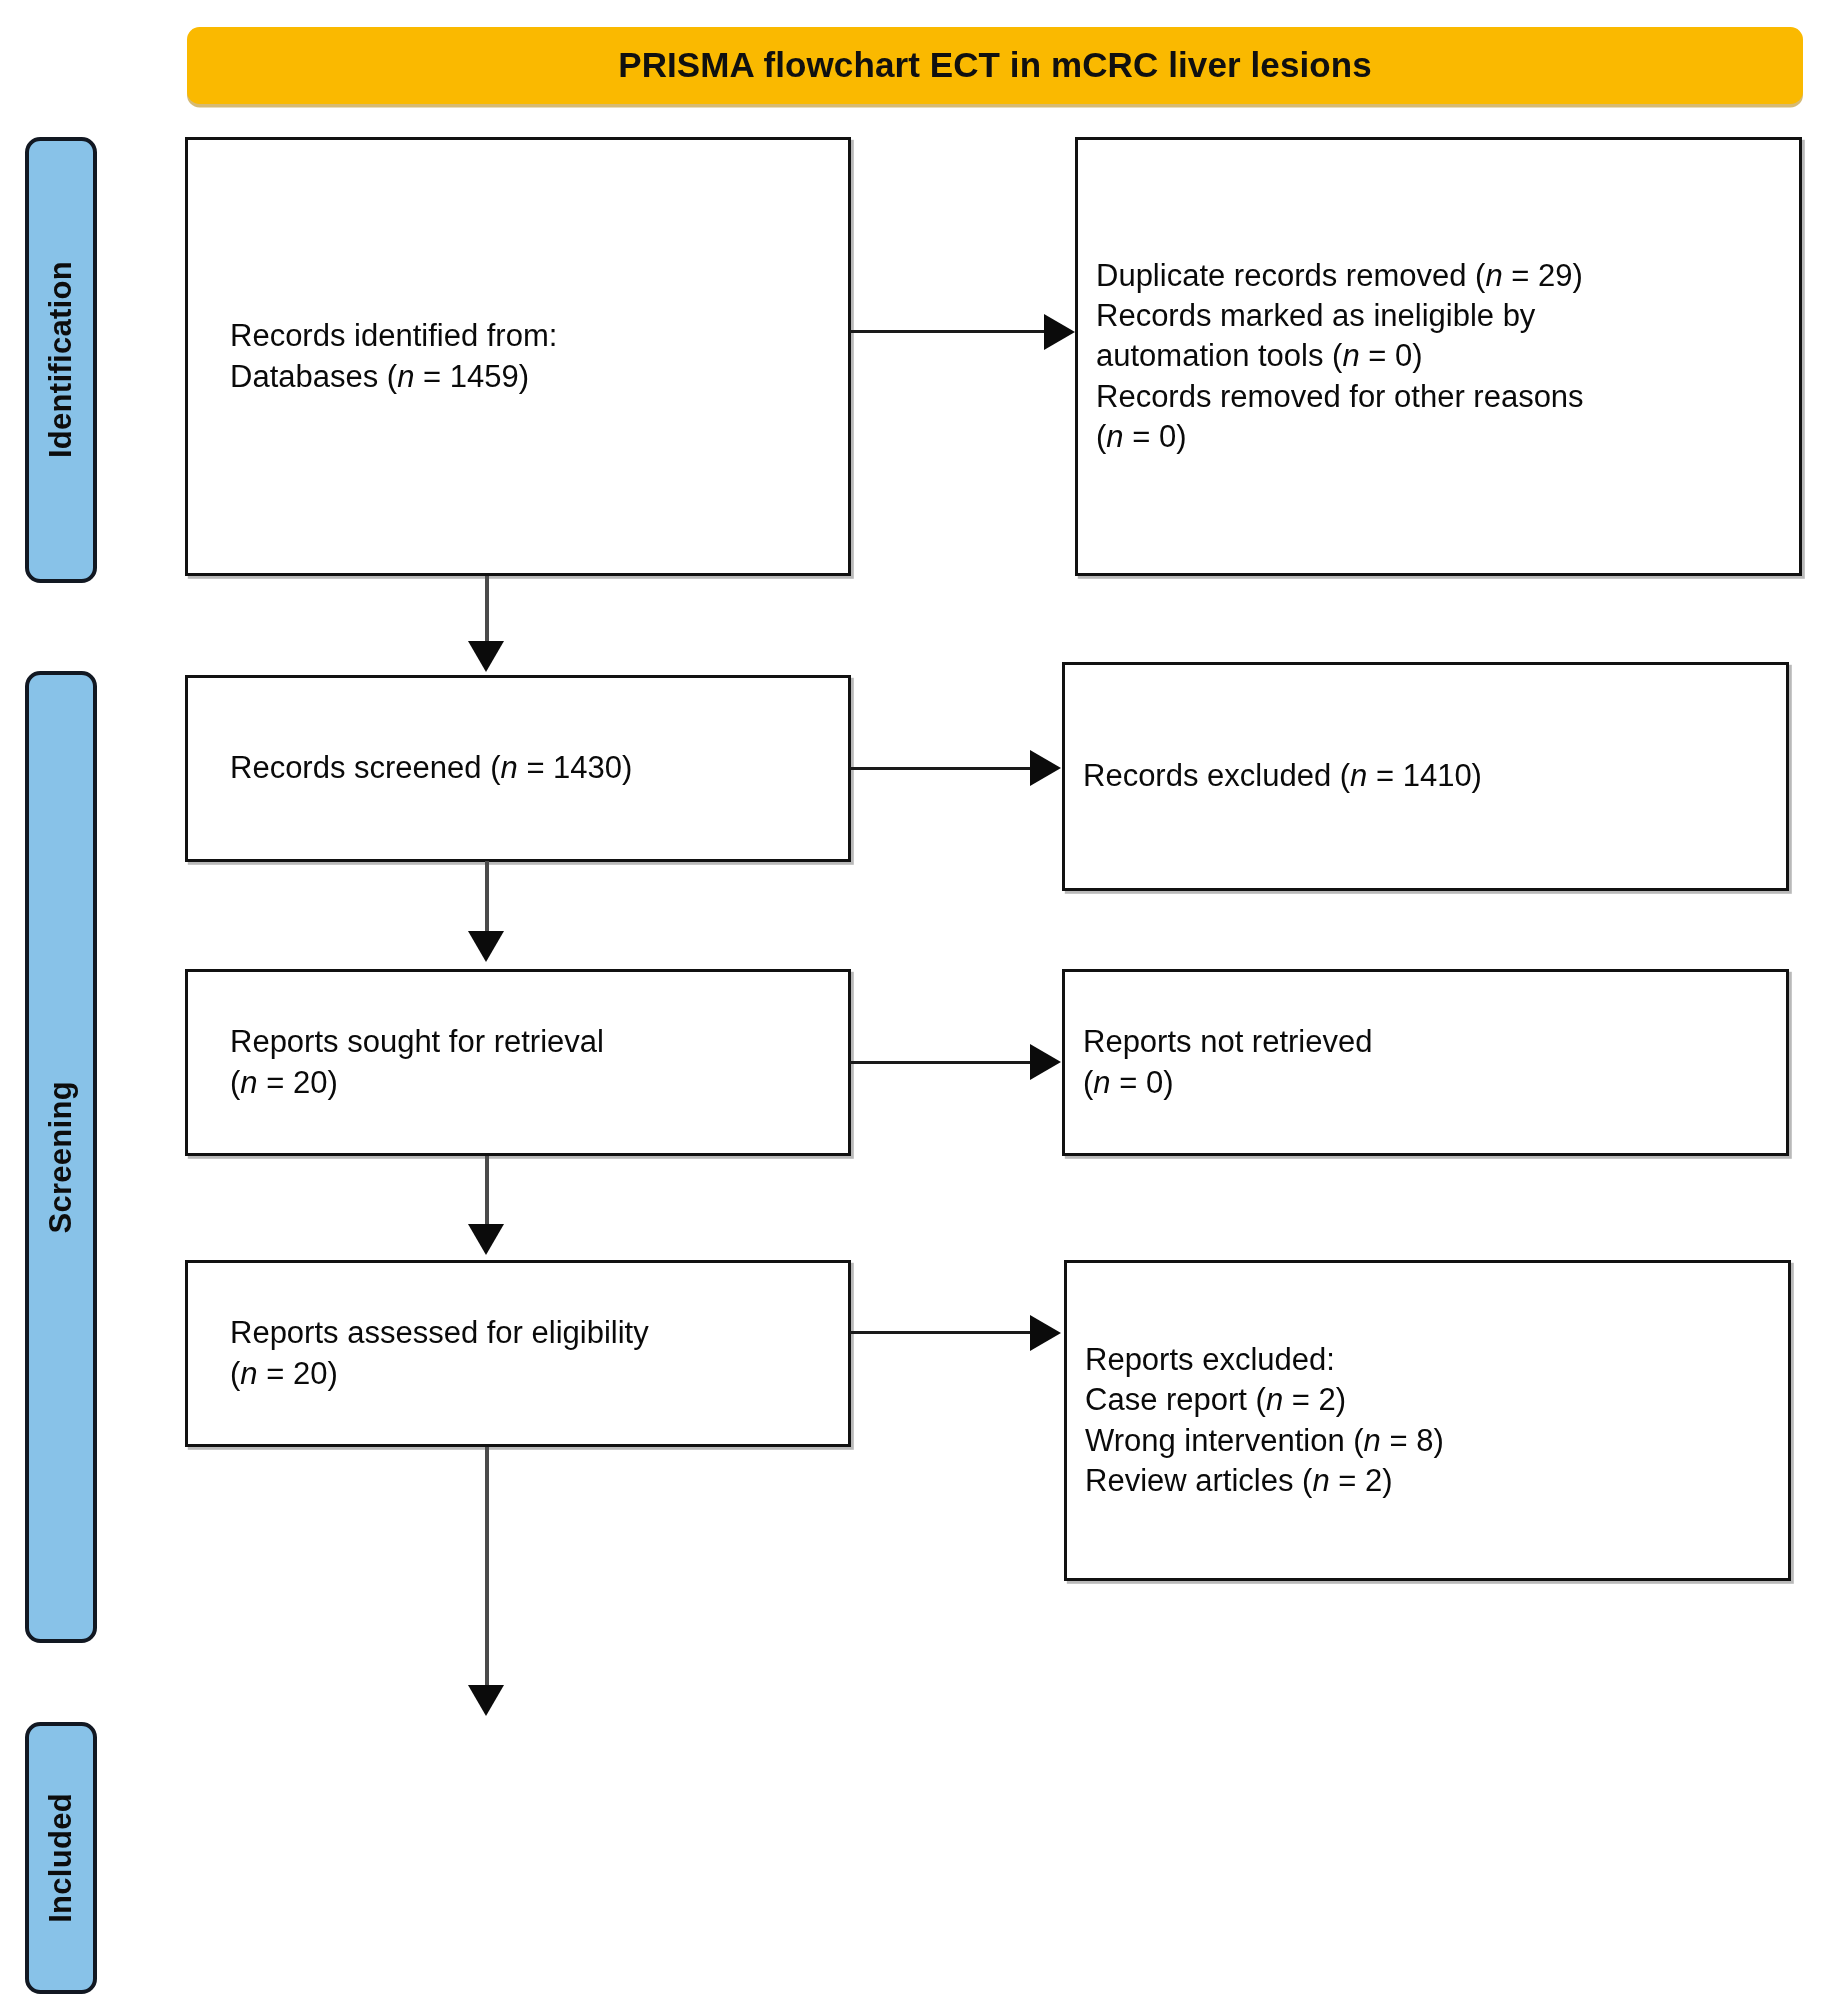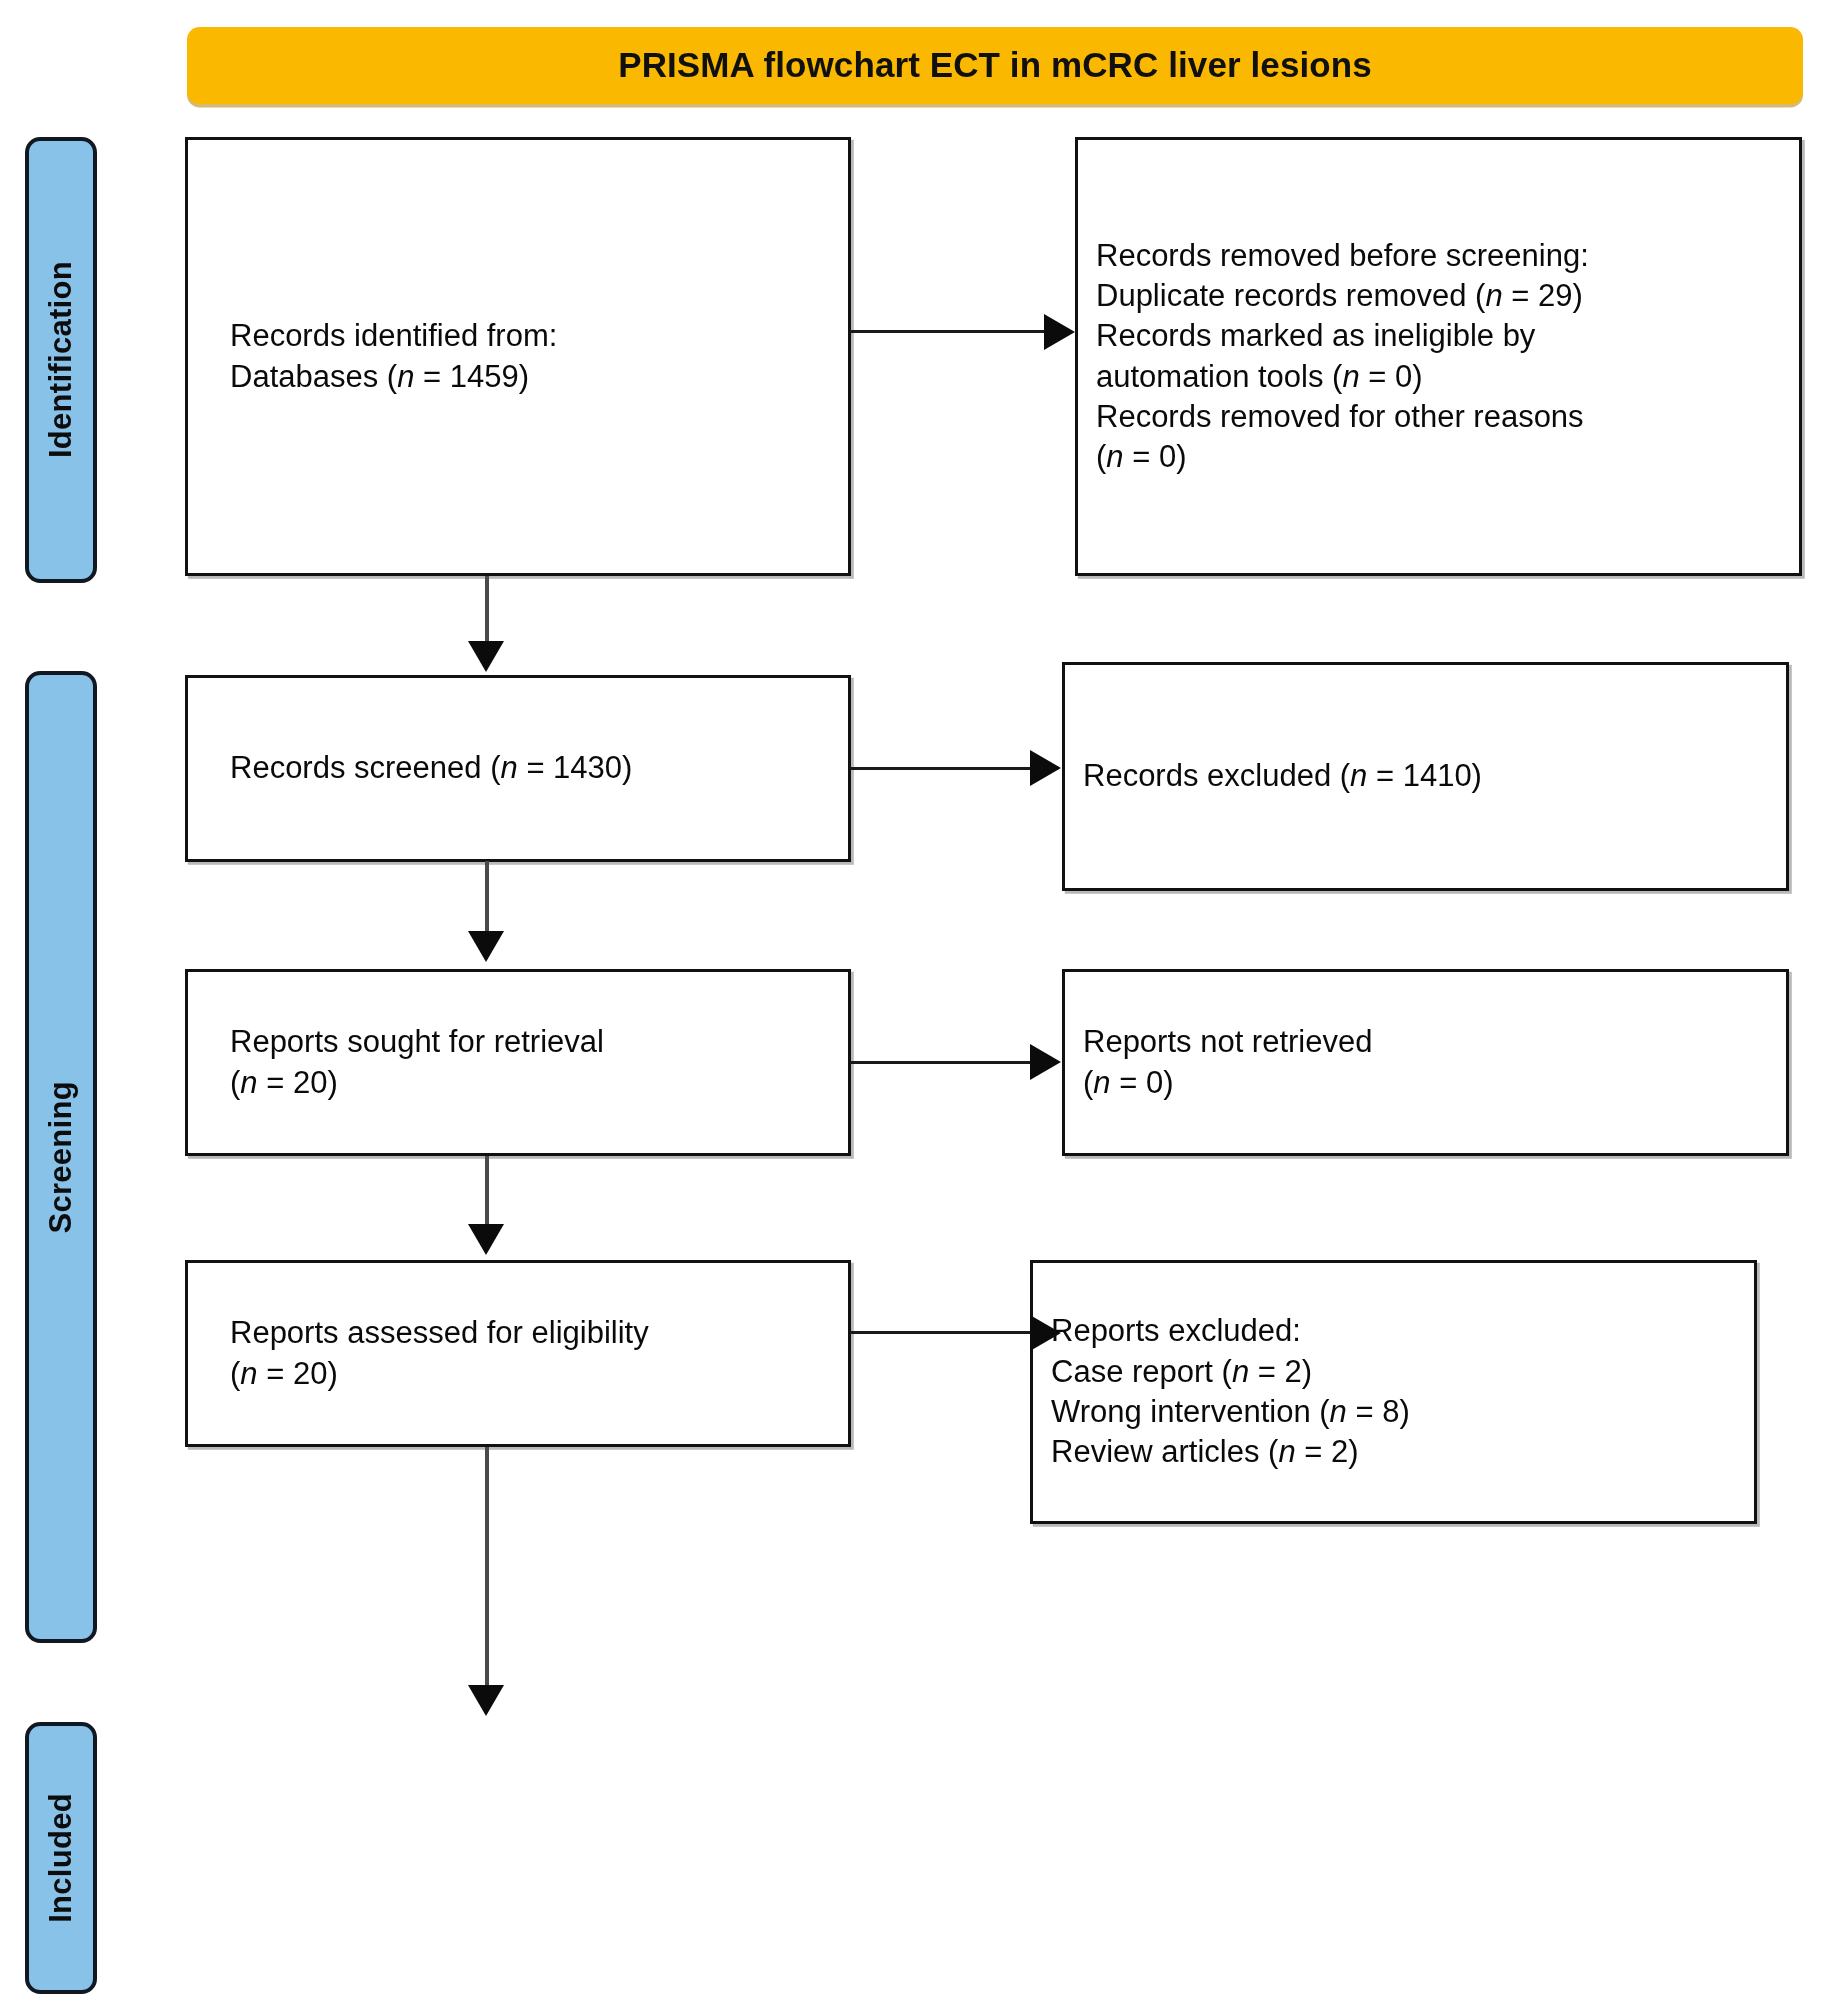--- a/index.html
+++ b/index.html
@@ -94,21 +94,21 @@
   #box-identified   { left: 185px; top: 137px; width: 666px; height: 439px; }
   #box-screened     { left: 185px; top: 675px; width: 666px; height: 187px; }
   #box-sought       { left: 185px; top: 969px; width: 666px; height: 187px; }
   #box-assessed     { left: 185px; top: 1260px; width: 666px; height: 187px; }
   #box-included     { left: 185px; top: 1722px; width: 666px; height: 272px; }
 
   
   #box-removed      { left: 1075px; top: 137px; width: 727px; height: 439px; }
   #box-excl-records { left: 1062px; top: 662px; width: 727px; height: 229px; }
   #box-not-retr     { left: 1062px; top: 969px; width: 727px; height: 187px; }
-  #box-excl-reports { left: 1030px; top: 1260px; width: 727px; height: 264px; }
+  #box-excl-reports { left: 1064px; top: 1260px; width: 727px; height: 321px; }
 
   
   .conn { position: absolute; }
   .conn-v-line {
     position: absolute;
     width: 3.5px;
     background: #4a4a4a;
   }
   .conn-h-line {
     position: absolute;
@@ -172,21 +172,20 @@
   <div class="flow-box centered" id="box-assessed">
     <div class="box-text">
       <span class="line">Reports assessed for eligibility</span>
       <span class="line"><span>(</span><span class="nv">n</span><span> = 20)</span></span>
     </div>
   </div>
 
 
   <div class="flow-box" id="box-removed">
     <div class="box-text">
-      <span class="line">Records removed before screening:</span>
       <span class="line"><span>Duplicate records removed (</span><span class="nv">n</span><span> = 29)</span></span>
       <span class="line">Records marked as ineligible by</span>
       <span class="line"><span>automation tools (</span><span class="nv">n</span><span> = 0)</span></span>
       <span class="line">Records removed for other reasons</span>
       <span class="line"><span>(</span><span class="nv">n</span><span> = 0)</span></span>
     </div>
   </div>
 
   <div class="flow-box" id="box-excl-records">
     <div class="box-text">

